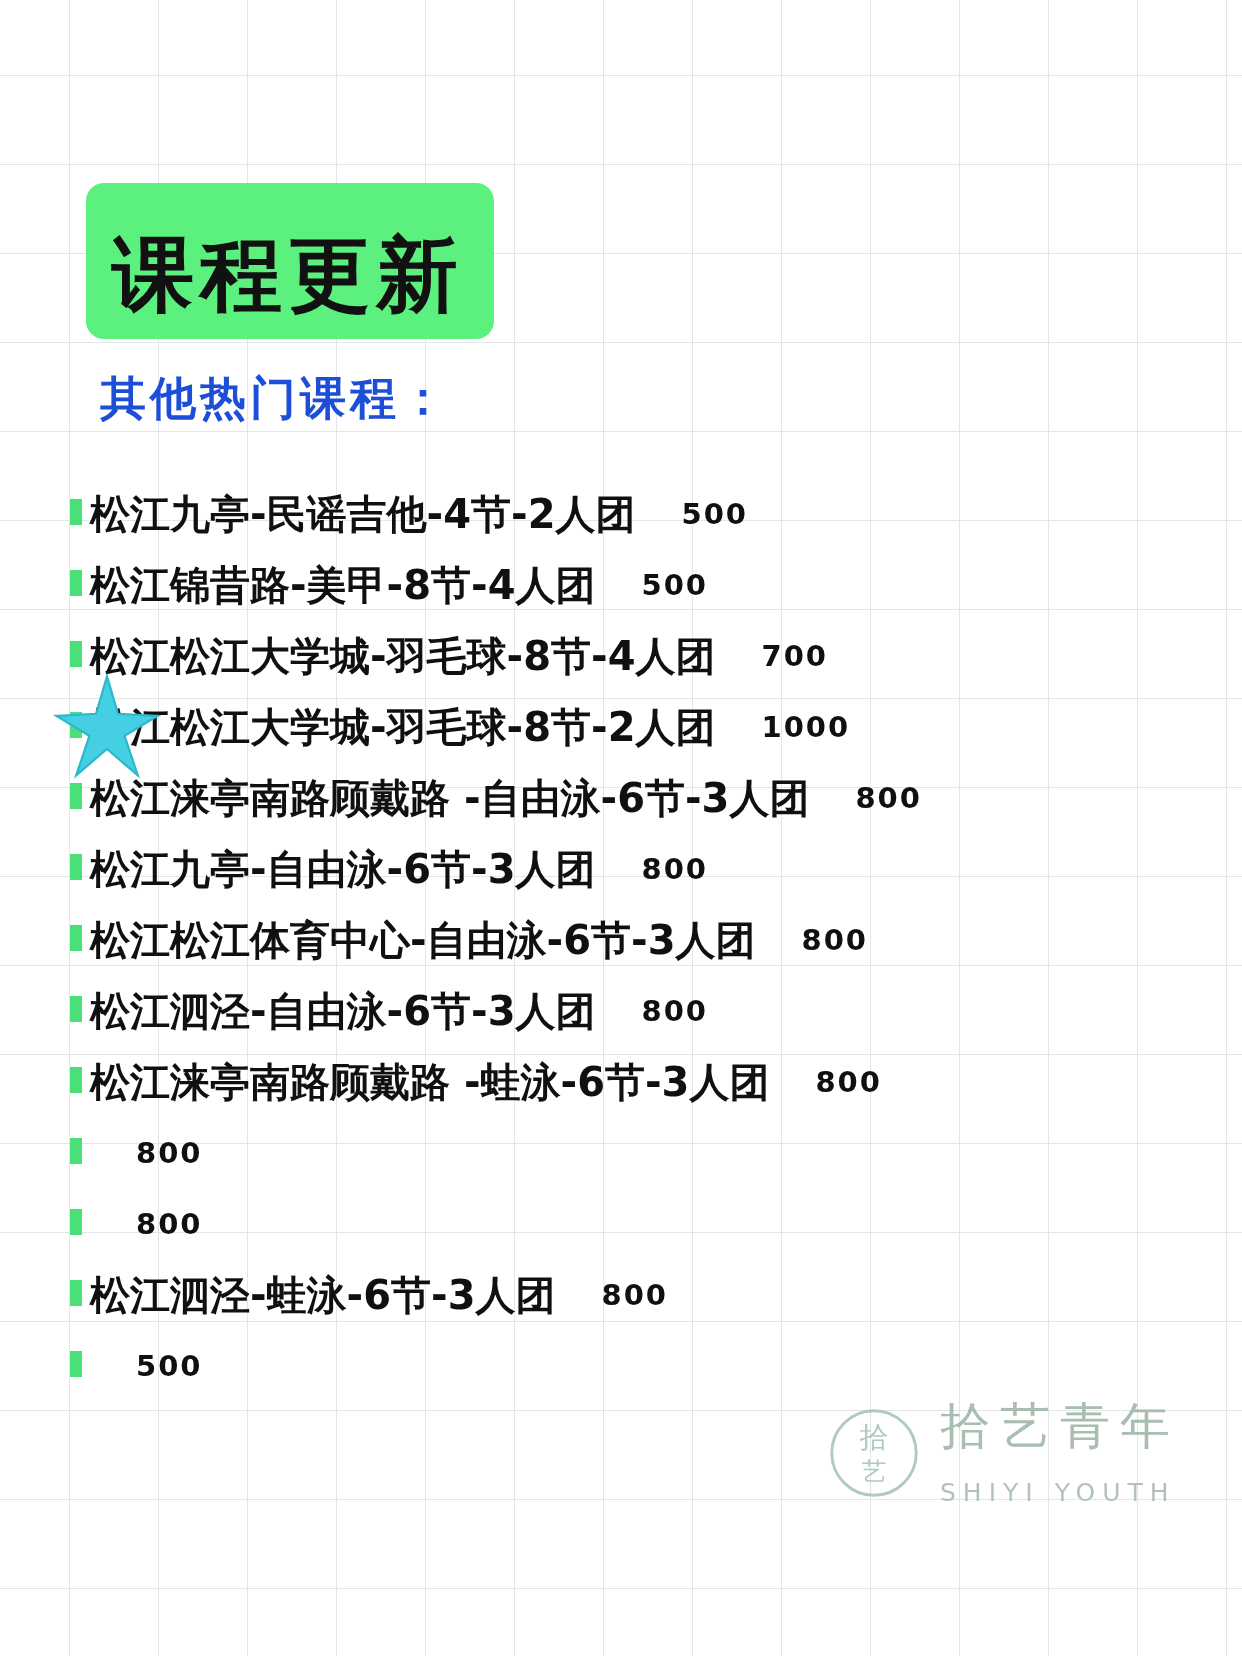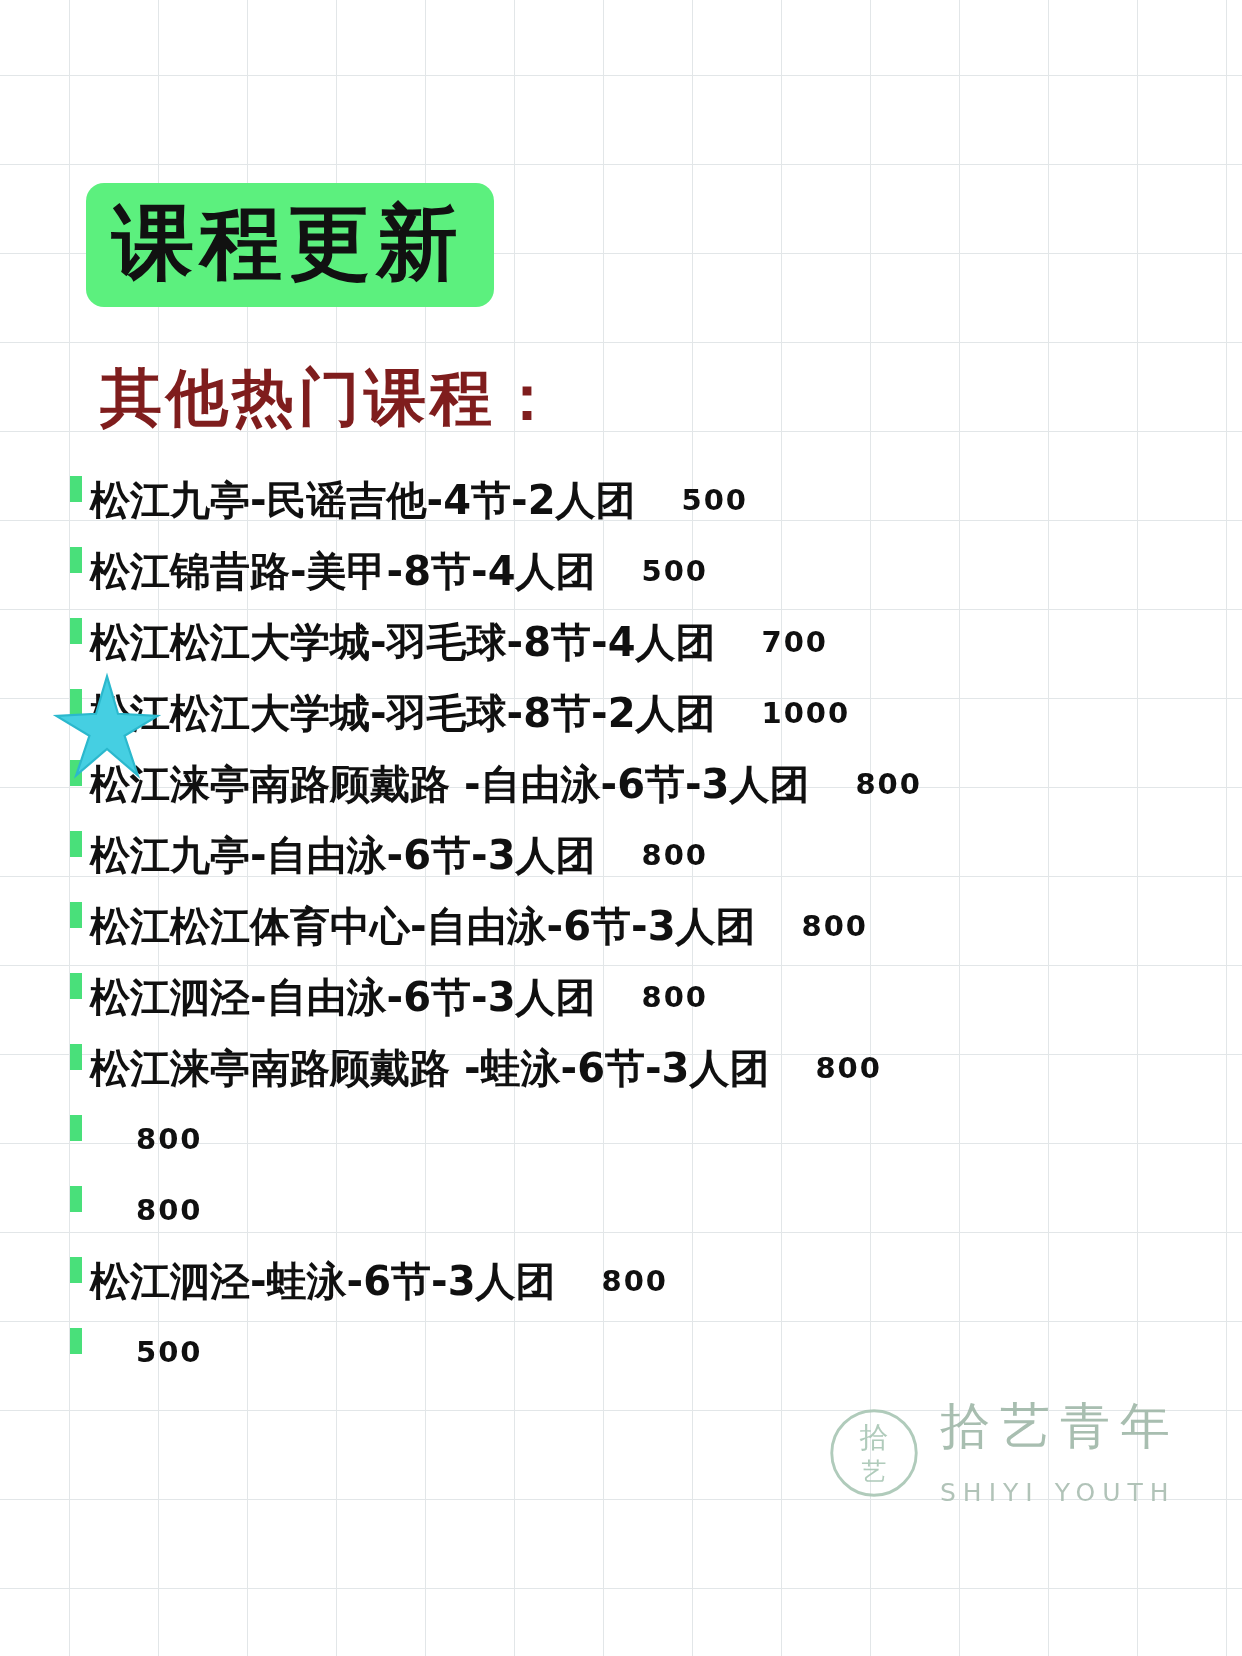--- a/index.html
+++ b/index.html
@@ -47,45 +47,46 @@
     box-shadow: 0 0 0 0 rgba(0,0,0,0);
   }
   .title-text {
     font-size: 82px;
     line-height: 84px;
     font-weight: 700;
     color: #111111;
     letter-spacing: 6px;
     font-family: "DejaVu Sans", "Liberation Sans", sans-serif;
     white-space: nowrap;
+    margin-top: 32px;
   }
 
   
   .subtitle {
     position: absolute;
     left: 100px;
     top: 370px;
-    font-size: 62px;
+    font-size: 46px;
     line-height: 56px;
     font-weight: 700;
-    color: #7f1d1d;
+    color: #1d4ed8;
     letter-spacing: 4px;
     white-space: nowrap;
   }
 
   
   .list {
     position: absolute;
     left: 70px;
     top: 478px;
     width: 1100px;
   }
   .row {
     display: flex;
-    align-items: flex-start;
+    align-items: center;
     height: 71px;
     white-space: nowrap;
   }
   .bullet {
     display: inline-block;
     width: 12px;
     height: 26px;
     background: #49e07a;
     margin-right: 8px;
     flex: 0 0 auto;

